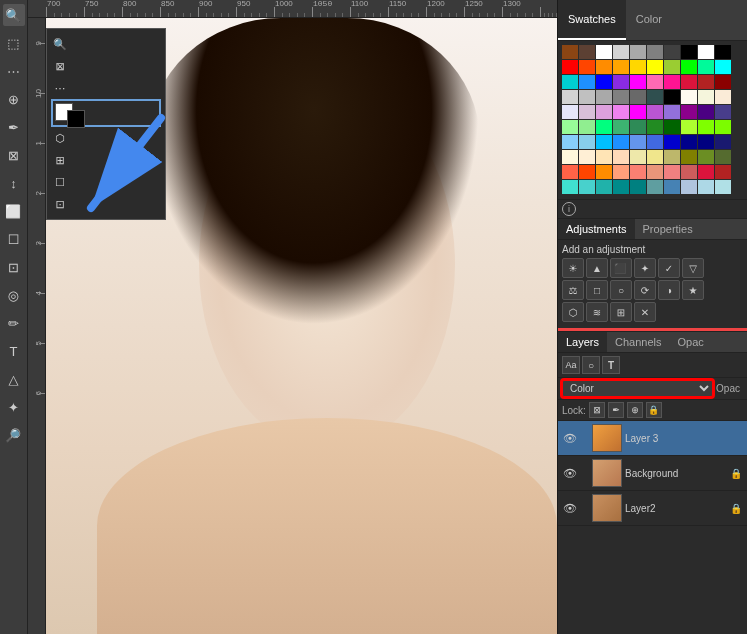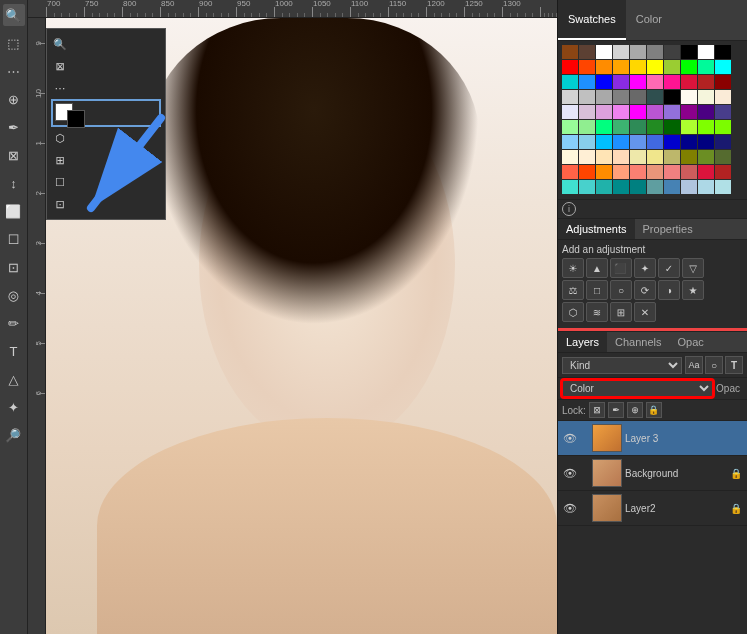--- a/index.html
+++ b/index.html
@@ -499,21 +499,21 @@
         </div>
         <div style="display: flex; align-items: flex-end; width: 38px; height: 18px; position: relative;">
           <span class="ruler-label" style="position: absolute; left: 1px; bottom: 8px;">1000</span>
           <div class="ruler-tick major" style="position: absolute; left: 0px; bottom: 0px;"></div>
           <div style="position: absolute; left: 7.6px; bottom: 0px; width: 1px; height: 4px; background: rgb(102, 102, 102);"></div>
           <div style="position: absolute; left: 15.2px; bottom: 0px; width: 1px; height: 4px; background: rgb(102, 102, 102);"></div>
           <div style="position: absolute; left: 22.8px; bottom: 0px; width: 1px; height: 4px; background: rgb(102, 102, 102);"></div>
           <div style="position: absolute; left: 30.4px; bottom: 0px; width: 1px; height: 4px; background: rgb(102, 102, 102);"></div>
         </div>
         <div style="display: flex; align-items: flex-end; width: 38px; height: 18px; position: relative;">
-          <span class="ruler-label" style="position: absolute; left: 1px; bottom: 8px;">1050</span>
+          <span class="ruler-label" style="position: absolute; left: 1px; bottom: 8px; font-family: Liberation Mono, monospace;">1050</span>
           <div class="ruler-tick major" style="position: absolute; left: 0px; bottom: 0px;"></div>
           <div style="position: absolute; left: 7.6px; bottom: 0px; width: 1px; height: 4px; background: rgb(102, 102, 102);"></div>
           <div style="position: absolute; left: 15.2px; bottom: 0px; width: 1px; height: 4px; background: rgb(102, 102, 102);"></div>
           <div style="position: absolute; left: 22.8px; bottom: 0px; width: 1px; height: 4px; background: rgb(102, 102, 102);"></div>
           <div style="position: absolute; left: 30.4px; bottom: 0px; width: 1px; height: 4px; background: rgb(102, 102, 102);"></div>
         </div>
         <div style="display: flex; align-items: flex-end; width: 38px; height: 18px; position: relative;">
           <span class="ruler-label" style="position: absolute; left: 1px; bottom: 8px;">1100</span>
           <div class="ruler-tick major" style="position: absolute; left: 0px; bottom: 0px;"></div>
           <div style="position: absolute; left: 7.6px; bottom: 0px; width: 1px; height: 4px; background: rgb(102, 102, 102);"></div>
@@ -821,23 +821,20 @@
     </div>
   </div>
 
   <div class="layers-tabs">
     <div class="layers-tab active">Layers</div>
     <div class="layers-tab">Channels</div>
     <div class="layers-tab">Opac</div>
   </div>
 
   <div class="layers-controls">
-    <select class="kind-select">
-      <option>Kind</option>
-    </select>
     <div class="kind-icons">
       <div class="kind-icon" style="font-size:9px;">Aa</div>
       <div class="kind-icon">○</div>
       <div class="kind-icon" style="font-weight:bold;">T</div>
     </div>
   </div>
 
   <div class="color-blend-row">
     <select class="color-blend-select highlighted">
       <option>Color</option>

